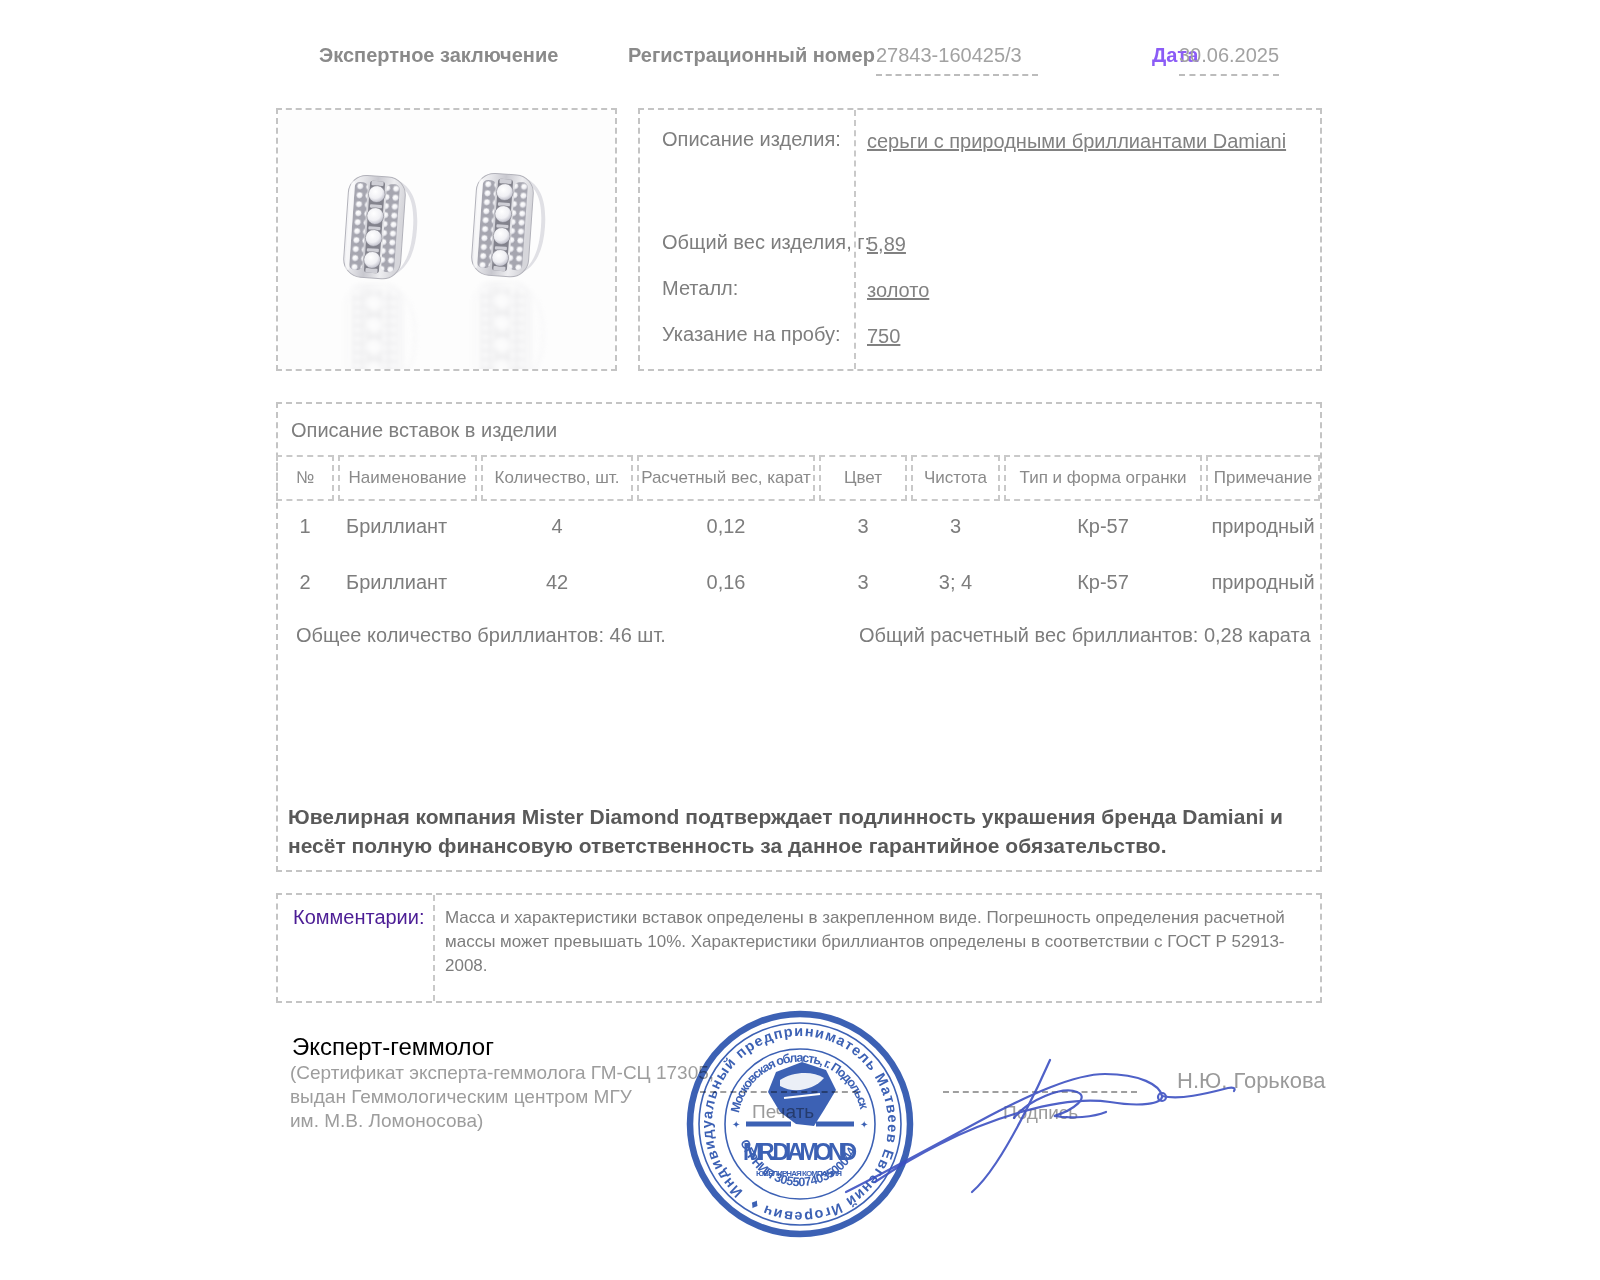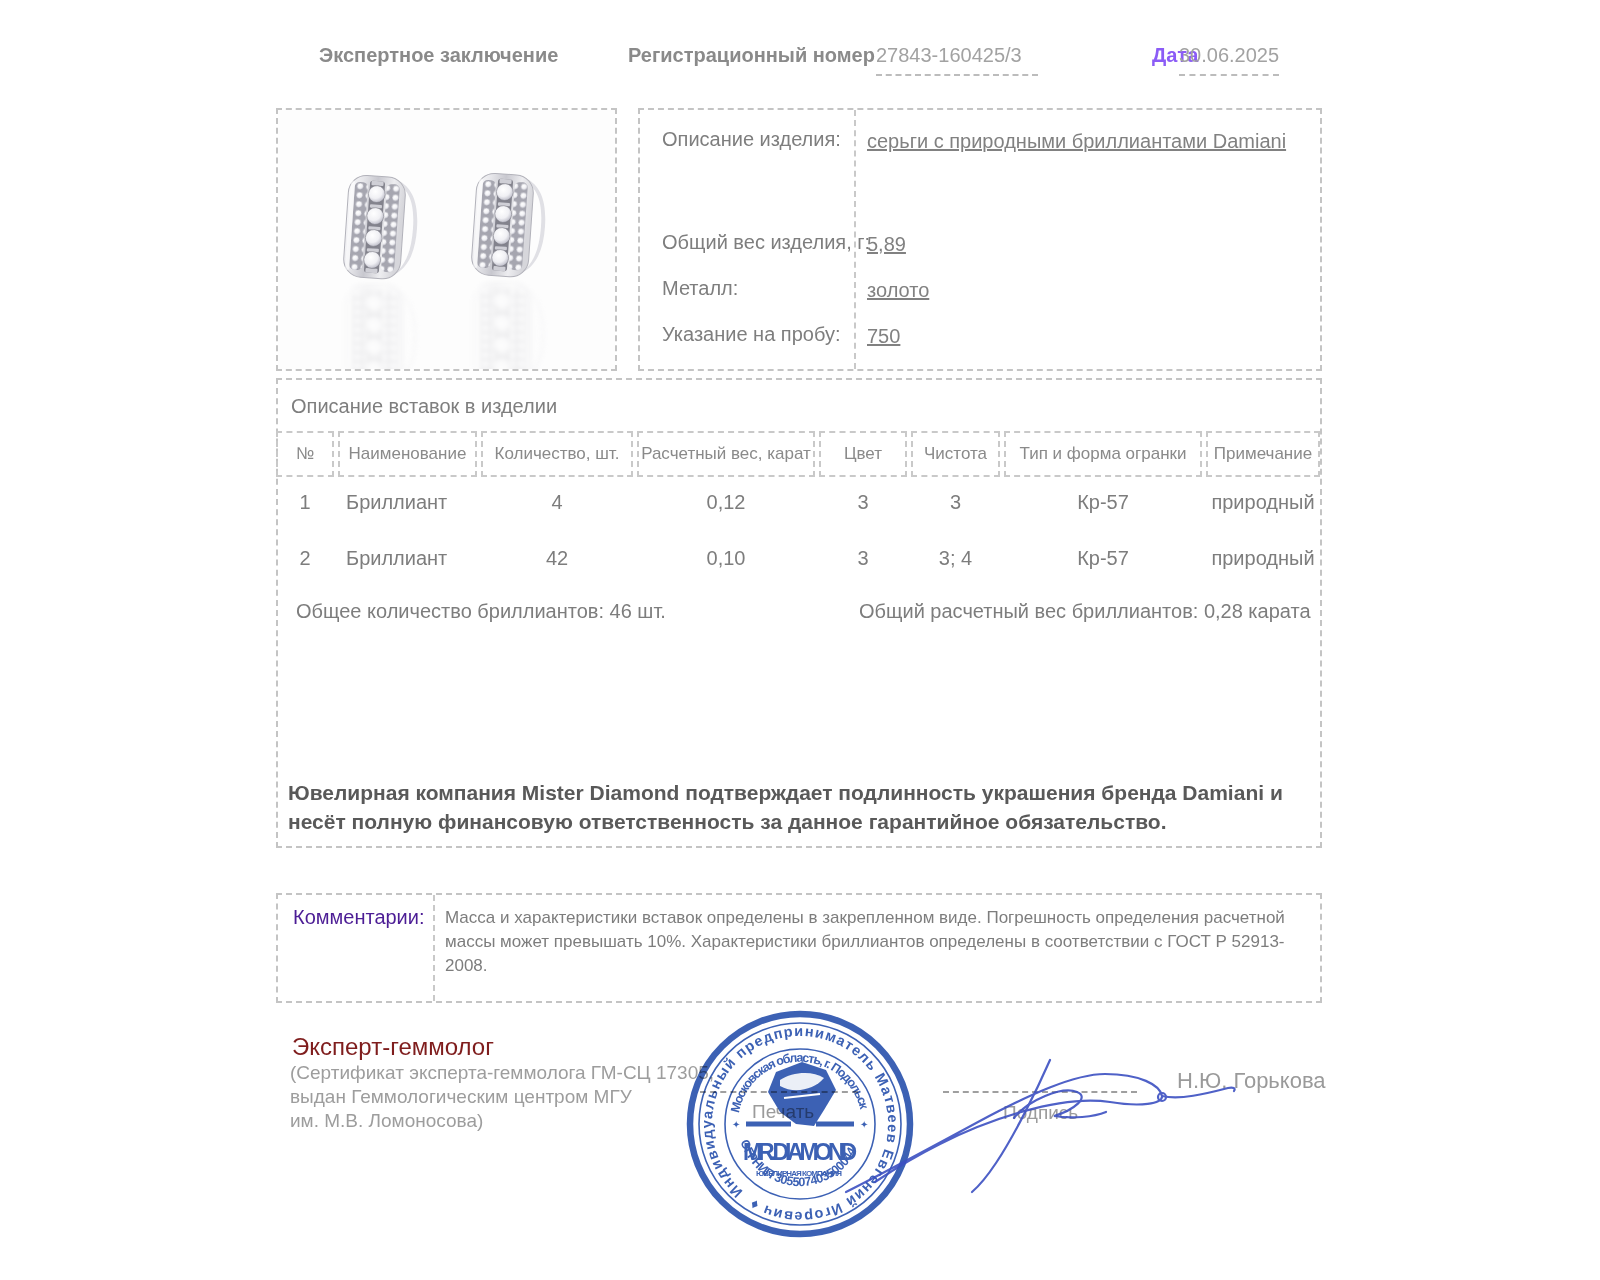--- a/index.html
+++ b/index.html
@@ -15,21 +15,21 @@
   .hdr-date-value{left:1179px;top:44px;font-size:20px;color:#a2a2a2;min-width:100px;
                  border-bottom:2px dashed #bcbcbc;padding-bottom:7px;}
   
   .dash-box{border:2px dashed #c4c4c4;box-sizing:border-box;background:#ffffff;}
   .photo-box{left:276px;top:108px;width:341px;height:263px;}
   .desc-box{left:638px;top:108px;width:684px;height:263px;}
   .desc-label{position:absolute;left:22px;font-size:20px;color:#7e7e7e;}
   .desc-value{position:absolute;left:227px;font-size:20px;color:#818181;width:430px;line-height:26px;text-decoration:underline;}
   .desc-divider{position:absolute;left:214px;top:0;bottom:0;border-left:2px dashed #c9c9c9;}
   
-  .table-box{left:276px;top:378px;width:1046px;height:470px;}
+  .table-box{left:276px;top:402px;width:1046px;height:470px;}
   .tbl-title{position:absolute;left:13px;top:15px;font-size:20px;color:#7e7e7e;}
   .tbl-head{position:absolute;left:-2px;top:51px;display:flex;gap:4px;}
   .th{border:2px dashed #c9c9c9;box-sizing:border-box;height:46px;display:flex;align-items:center;
       justify-content:center;font-size:17px;color:#8a8a8a;}
   .tr{position:absolute;left:-2px;display:flex;gap:4px;}
   .td{box-sizing:border-box;display:flex;align-items:center;justify-content:center;
       font-size:20px;color:#7d7d7d;}
   .td.name{justify-content:flex-start;padding-left:8px;}
   .c0{width:58px}.c1{width:139px}.c2{width:152px}.c3{width:178px}
   .c4{width:88px}.c5{width:89px}.c6{width:198px}.c7{width:114px}
@@ -37,21 +37,21 @@
   .tbl-total-weight{position:absolute;left:581px;top:220px;font-size:20px;color:#7d7d7d;}
   .guarantee{position:absolute;left:10px;top:398px;width:1010px;font-size:21px;font-weight:bold;
              color:#595959;line-height:29px;}
   
   .comments-box{left:276px;top:893px;width:1046px;height:110px;}
   .cm-label{position:absolute;left:15px;top:11px;font-size:20px;color:#4c1d95;}
   .cm-divider{position:absolute;left:155px;top:0;bottom:0;border-left:2px dashed #c9c9c9;}
   .cm-text{position:absolute;left:167px;top:11px;width:866px;font-size:17px;
            color:#7d7d7d;line-height:24px;}
   
-  .expert-title{left:292px;top:1033px;font-size:24px;color:#7f1d1d;}
+  .expert-title{left:292px;top:1033px;font-size:24px;color:#000000;}
   .cert-line{left:290px;font-size:19px;color:#9d9d9d;}
   .sign-line{height:0;border-top:2px dashed #9f9f9f;z-index:1;}
   .sign-label{font-size:19px;color:#9b9b9b;z-index:1;}
   .expert-name{left:1177px;top:1068px;font-size:22px;color:#9a9a9a;z-index:1;}
   .stamp{left:680px;top:1004px;z-index:2;mix-blend-mode:multiply;opacity:.92;}
   .signature{left:740px;top:1040px;z-index:3;}
 </style>
 </head>
 <body>
 
@@ -143,21 +143,21 @@
       <div class="td c3">0,12</div>
       <div class="td c4">3</div>
       <div class="td c5">3</div>
       <div class="td c6">Кр-57</div>
       <div class="td c7">природный</div>
     </div>
     <div class="tr" style="top:158px;height:40px">
       <div class="td c0">2</div>
       <div class="td c1 name">Бриллиант</div>
       <div class="td c2">42</div>
-      <div class="td c3">0,10</div>
+      <div class="td c3">0,16</div>
       <div class="td c4">3</div>
       <div class="td c5">3; 4</div>
       <div class="td c6">Кр-57</div>
       <div class="td c7">природный</div>
     </div>
     <div class="tbl-total-count">Общее количество бриллиантов: 46 шт.</div>
     <div class="tbl-total-weight">Общий расчетный вес бриллиантов: 0,28 карата</div>
     <div class="guarantee">Ювелирная компания Mister Diamond подтверждает подлинность украшения бренда Damiani и несёт полную финансовую ответственность за данное гарантийное обязательство.</div>
   </div>
 

